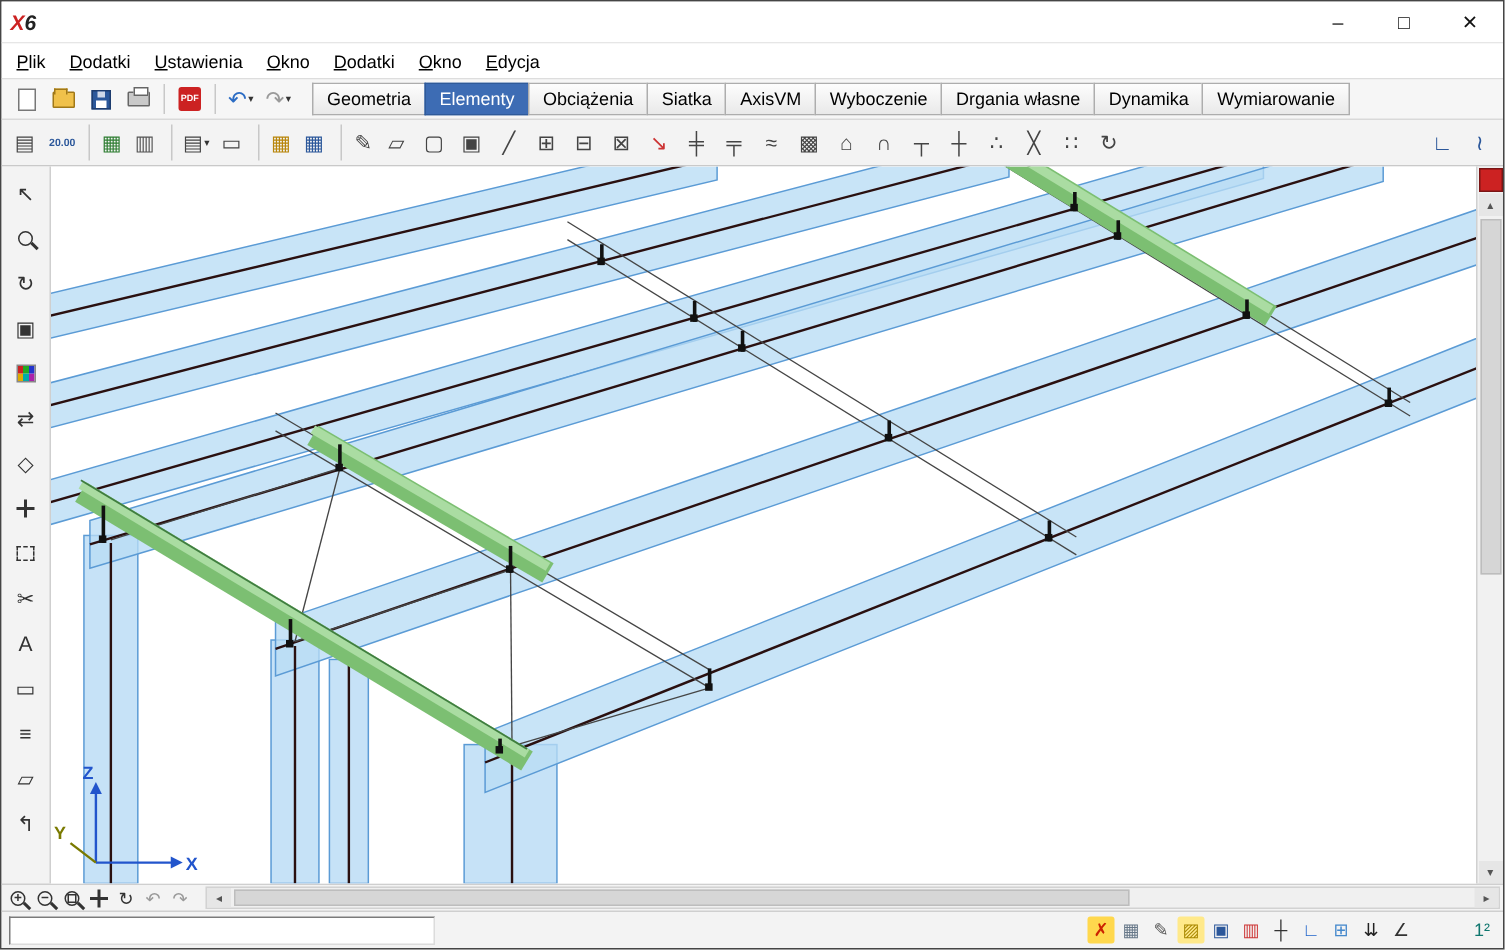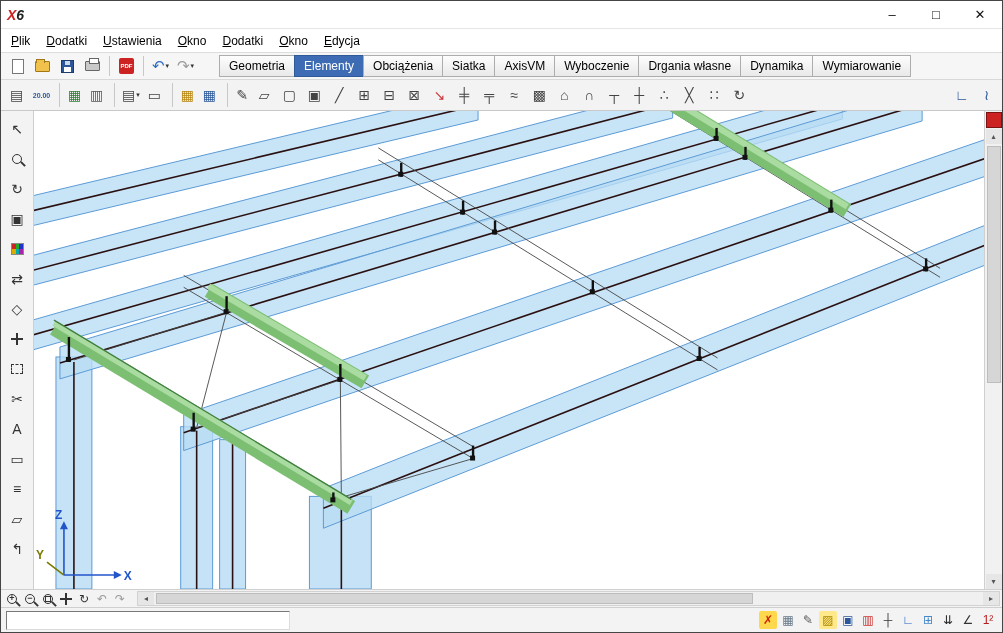--- a/index.html
+++ b/index.html
@@ -38,21 +38,21 @@
   .ic-floppy{width:13px;height:13px;background:#2b579a;border:1px solid #1d3c6e;}
   .ic-floppy::after{content:"";position:absolute;left:2px;bottom:0;width:7px;height:5px;background:#fff;}
   .ic-floppy::before{content:"";position:absolute;left:3px;top:0;width:5px;height:4px;background:#cfd8e8;}
   .ic-printer{width:15px;height:10px;background:#c9c9c9;border:1px solid #666;border-radius:1px;}
   .ic-printer::before{content:"";position:absolute;top:-4px;left:3px;width:8px;height:4px;background:#fff;border:1px solid #666;}
   .ic-pdf{width:15px;height:16px;background:#cc2222;border-radius:2px;color:#fff;font-size:6px;font-weight:bold;display:flex;align-items:center;justify-content:center;}
   .c-undo{color:#2b6cc4;font-size:15px;}
   .c-redo{color:#9a9a9a;font-size:15px;}
 
   
-  .tabs{display:flex;margin-left:21px;flex:1;overflow:hidden;align-items:center;}
+  .tabs{display:flex;margin-left:10px;flex:1;overflow:hidden;align-items:center;}
   .tab{padding:3px 9px;font-size:12px;color:#000;background:linear-gradient(#fdfdfd,#e9e9e9);border:1px solid #adadad;border-right:none;white-space:nowrap;}
   .tab:last-child{border-right:1px solid #adadad;}
   .tab.active{background:#3d6cb4;color:#fff;border-color:#2f5a99;}
 
   
   .main{flex:1 1 auto;display:flex;min-height:0;}
   .ltools{width:33px;background:#f3f3f3;border-right:1px solid #cfcfcf;display:flex;flex-direction:column;align-items:center;padding-top:3px;flex:0 0 33px;}
   .ltbtn{width:28px;height:30px;border:none;background:transparent;display:flex;align-items:center;justify-content:center;font-size:14px;color:#333;}
   .viewport{flex:1;background:#fff;position:relative;overflow:hidden;}
   .viewport svg{position:absolute;inset:0;width:100%;height:100%;}
@@ -607,19 +607,19 @@
         </button>
 
         <button class="sbtn2" style="color: rgb(34, 34, 34);">
           <span class="glyph">⇊</span>
         </button>
 
         <button class="sbtn2" style="color: rgb(51, 51, 51);">
           <span class="glyph">∠</span>
         </button>
 
-        <button class="sbtn2" style="color: #b91c1c;">
+        <button class="sbtn2" style="color: #0f766e; margin-left: 34px;">
           <span class="glyph">1²</span>
         </button>
       </div>
   </div>
 
 </div>
 
 </body></html>

